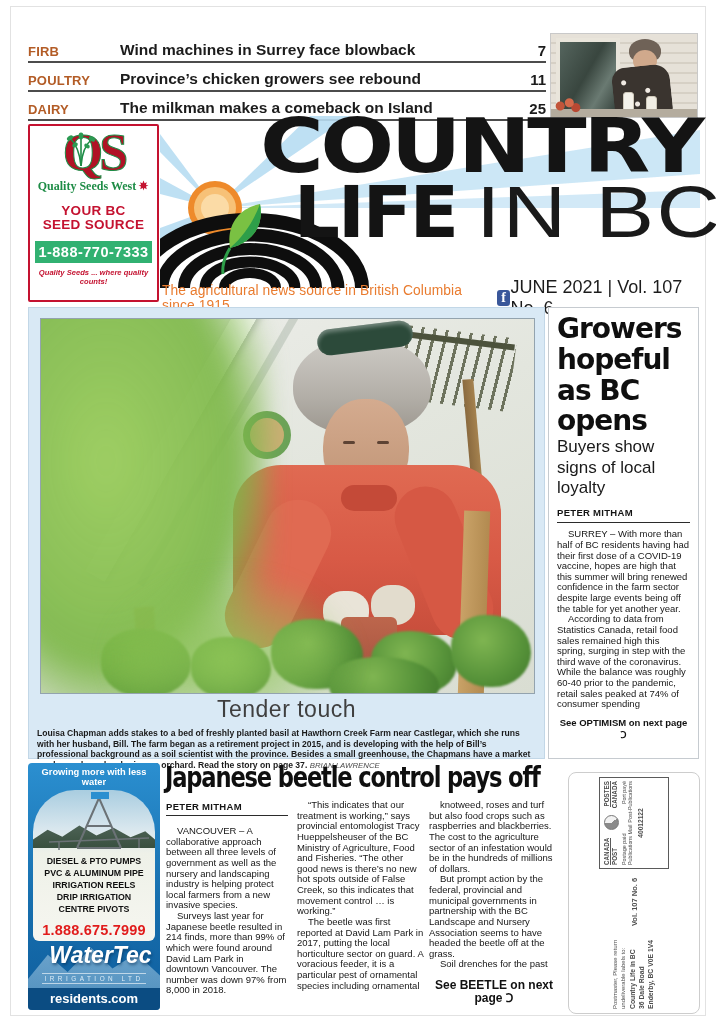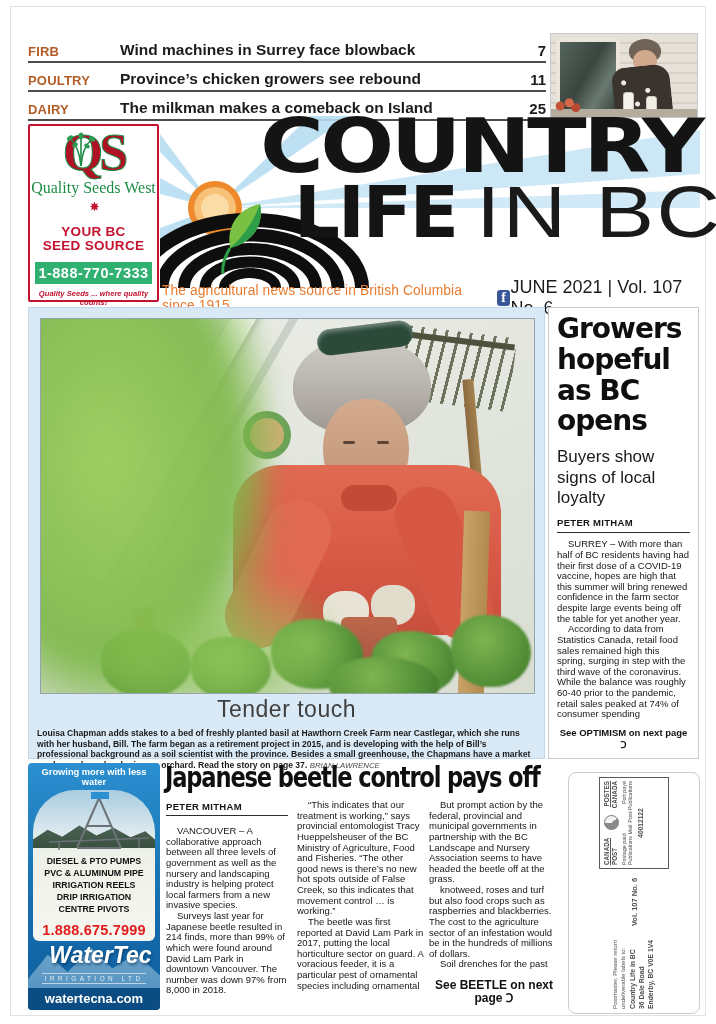--- a/index.html
+++ b/index.html
@@ -30,21 +30,21 @@
   .tp-floor{position:absolute;left:0;bottom:0;width:100%;height:8px;background:#b4ac9e;}
   .tp-flowers{position:absolute;left:4px;bottom:3px;width:26px;height:16px;background:
     radial-gradient(circle at 20% 50%,#c2553a 4px,transparent 5px),
     radial-gradient(circle at 55% 30%,#d4694a 4px,transparent 5px),
     radial-gradient(circle at 80% 60%,#b84832 4px,transparent 5px);}
 
   
   .qs-ad{position:absolute;left:28px;top:124px;width:131px;height:178px;border:2px solid #c41230;border-radius:2px;background:#fff;text-align:center;box-sizing:border-box;padding-top:4px;}
   .qs-logo{font-family:"Liberation Serif",serif;font-weight:bold;font-size:52px;line-height:.9;color:#b01225;-webkit-text-stroke:1px #1e8c46;letter-spacing:-4px;position:relative;}
   .qs-sprig{position:absolute;left:34px;top:2px;}
-  .qs-name{font-family:"Liberation Serif",serif;font-weight:normal;font-size:16px;color:#1e8c46;margin-top:2px;}
+  .qs-name{font-family:"Liberation Serif",serif;font-weight:bold;font-size:12px;color:#1e8c46;margin-top:2px;}
   .qs-leaf{display:inline-block;vertical-align:-1px;margin-left:2px;}
   .qs-tag{font-weight:800;font-size:13.5px;line-height:1.08;color:#c41230;margin-top:10px;letter-spacing:.3px;}
   .qs-phone{margin:8px 5px 0;background:#31b171;color:#fff;font-weight:800;font-size:14.5px;padding:3px 0;letter-spacing:.5px;}
   .qs-slogan{font-size:7.6px;font-weight:bold;font-style:italic;color:#c41230;margin-top:5px;}
 
   
   .masthead{position:absolute;left:160px;top:116px;width:540px;height:184px;overflow:visible;}
   .mh-art{position:absolute;left:0;top:0;}
   .mh-title1{position:absolute;left:100px;top:-7px;font-family:"DejaVu Sans",sans-serif;font-weight:800;font-size:75px;line-height:1;letter-spacing:-3px;color:#141414;transform:scaleX(1.16);transform-origin:left top;white-space:nowrap;}
   .mh-line2{position:absolute;left:134px;top:60px;white-space:nowrap;}
@@ -82,21 +82,21 @@
   .ph-fg1{position:absolute;left:-70px;top:-30px;width:300px;height:430px;background:radial-gradient(ellipse at 45% 40%,rgba(156,205,96,.98) 0%,rgba(124,183,72,.92) 55%,rgba(124,183,72,0) 78%);filter:blur(10px);}
   .ph-fg2{position:absolute;left:60px;top:250px;width:260px;height:180px;background:radial-gradient(ellipse,rgba(140,196,86,.92) 0%,rgba(110,170,62,0) 70%);filter:blur(9px);}
 
   .cap-title{position:absolute;left:0;top:388px;width:100%;text-align:center;font-size:23px;color:#3f3f3f;letter-spacing:.5px;}
   .cap-text{position:absolute;left:8px;top:420px;width:501px;font-size:8.6px;font-weight:bold;line-height:1.25;color:#1a1a1a;}
   .cap-credit{font-style:italic;font-weight:normal;font-size:7.8px;color:#4a4a4a;}
 
   
   .lead-col{position:absolute;left:548px;top:307px;width:151px;height:452px;border:1px solid #c6cbd0;background:#fff;box-sizing:border-box;padding:6px 8px;}
   .lead-head{font-family:"DejaVu Sans",sans-serif;font-weight:800;font-size:28px;line-height:1.1;letter-spacing:-1px;color:#0f0f0f;}
-  .lead-sub{font-size:17px;line-height:1.2;color:#1a1a1a;margin-top:10px;}
+  .lead-sub{font-size:17px;line-height:1.2;color:#1a1a1a;margin-top:0;}
   .lead-byline{font-size:9.5px;font-weight:bold;letter-spacing:.3px;color:#141414;margin-top:9px;}
   .lead-rule{border:none;border-top:1.5px solid #2b2b2b;margin:4px 0 6px;}
   .lead-body p{margin:0;font-size:9.5px;line-height:1.12;color:#161616;text-indent:11px;}
   .lead-cont{margin-top:7px;text-align:center;font-size:9.5px;font-weight:bold;color:#111;}
 
   
   .wt-ad{position:absolute;left:28px;top:763px;width:132px;height:247px;background:linear-gradient(180deg,#2b8fd0 0%,#176fae 55%,#0f5e9e 100%);border-radius:4px;box-sizing:border-box;display:flex;flex-direction:column;overflow:hidden;}
   .wt-head{color:#fff;font-weight:800;font-size:9.3px;text-align:center;padding:4px 2px 3px;}
   .wt-photo{position:relative;margin:0 5px;height:152px;border-radius:42px 42px 6px 6px;background:linear-gradient(180deg,#a9cde0 0%,#d9e7ee 26%,#eef1e8 42%,#f6f6f0 100%);overflow:hidden;}
   .wt-mtn{position:absolute;left:0;top:30px;width:100%;height:28px;background:linear-gradient(180deg,#51665a,#39503f);clip-path:polygon(0 70%,12% 35%,24% 60%,38% 20%,52% 55%,66% 28%,80% 62%,92% 40%,100% 70%,100% 100%,0 100%);}
@@ -310,38 +310,38 @@
         <div>IRRIGATION REELS</div>
         <div>DRIP IRRIGATION</div>
         <div>CENTRE PIVOTS</div>
       </div>
       <div class="wt-phone">1.888.675.7999</div>
     </div>
     <div class="wt-brand">
       <div class="wt-bmtn"></div>
       <div class="wt-name">WaterTec</div>
       <div><span class="wt-sub">IRRIGATION LTD</span></div>
-      <div class="wt-url">watertecna.com</div>
+      <div class="wt-url">residents.com</div>
     </div>
   </div>
 
   <div class="bt-head">Japanese beetle control pays off</div>
   <div class="bt-byline">PETER MITHAM</div>
   <div class="bt-rule"></div>
   <div class="bt-col bt-col1">
     <p>VANCOUVER – A collaborative approach between all three levels of government as well as the nursery and landscaping industry is helping protect local farmers from a new invasive species.</p>
     <p>Surveys last year for Japanese beetle resulted in 214 finds, more than 99% of which were found around David Lam Park in downtown Vancouver. The number was down 97% from 8,000 in 2018.</p>
   </div>
   <div class="bt-col bt-col2">
     <p>“This indicates that our treatment is working,” says provincial entomologist Tracy Hueppelsheuser of the BC Ministry of Agriculture, Food and Fisheries. “The other good news is there’s no new hot spots outside of False Creek, so this indicates that movement control … is working.”</p>
     <p>The beetle was first reported at David Lam Park in 2017, putting the local horticulture sector on guard. A voracious feeder, it is a particular pest of ornamental species including ornamental</p>
   </div>
   <div class="bt-col bt-col3">
+    <p>knotweed, roses and turf but also food crops such as raspberries and blackberries. The cost to the agriculture sector of an infestation would be in the hundreds of millions of dollars.</p>
     <p>But prompt action by the federal, provincial and municipal governments in partnership with the BC Landscape and Nursery Association seems to have headed the beetle off at the grass.</p>
-    <p>knotweed, roses and turf but also food crops such as raspberries and blackberries. The cost to the agriculture sector of an infestation would be in the hundreds of millions of dollars.</p>
     <p>Soil drenches for the past</p>
     <div class="bt-cont">See BEETLE on next page Ↄ</div>
   </div>
 
   <div class="postal-box">
     <div class="postal-rot">
       <div class="po-return">
         <div>Postmaster, Please return</div>
         <div>undeliverable labels to:</div>
         <div class="addr">

